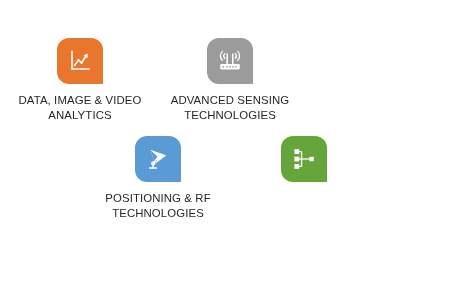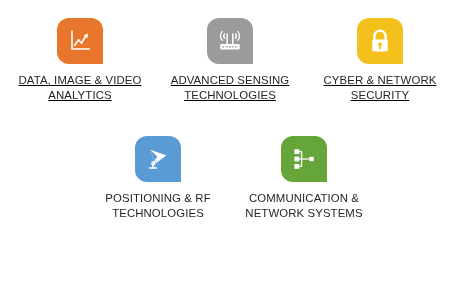--- a/index.html
+++ b/index.html
@@ -49,21 +49,21 @@
     margin-top: 9px;
     font-size: 11.4px;
     line-height: 14.6px;
     letter-spacing: 0.1px;
     color: #262626;
     white-space: pre-line;
     font-weight: 400;
   }
 
   
-  .r1 { top: 18px; text-decoration: underline; }
+  .r1 { top: 38px; }
   .r2 { top: 136px; }
 
   .c1 { left: 4px; }
   .c2 { left: 154px; }
   .c3 { left: 304px; }
   .c4 { left: 82px; }
   .c5 { left: 228px; }
 </style>
 </head>
 <body>
@@ -111,37 +111,20 @@
           <rect x="13.2" y="18.1" width="1.5" height="1.5" fill="#9B9B9B"></rect>
           <rect x="16.2" y="18.1" width="1.5" height="1.5" fill="#9B9B9B"></rect>
           <rect x="19.2" y="18.1" width="1.5" height="1.5" fill="#9B9B9B"></rect>
         </svg>
       </span>
     </div>
     <div class="cap-label">ADVANCED SENSING
 TECHNOLOGIES</div>
   </div>
 
-  <div class="cap r1 c3">
-    <div class="tile" style="background:#F4C01C">
-      <span>
-        <svg width="24" height="27" viewBox="0 0 24 27" aria-hidden="true">
-
-          <path d="M6.4 11.6 L6.4 8.2 A5.6 5.6 0 0 1 17.6 8.2 L17.6 11.6" fill="none" stroke="#ffffff" stroke-width="2.4" stroke-linecap="round"></path>
-
-          <rect x="4.2" y="11.4" width="15.6" height="12.2" rx="1.8" fill="#ffffff"></rect>
-
-          <circle cx="12" cy="16.4" r="1.9" fill="#F4C01C"></circle>
-          <path d="M12 16.9 L12 20.3" stroke="#F4C01C" stroke-width="1.9" stroke-linecap="round"></path>
-        </svg>
-      </span>
-    </div>
-    <div class="cap-label">CYBER &amp; NETWORK
-SECURITY</div>
-  </div>
 
   <div class="cap r2 c4">
     <div class="tile" style="background:#5B9BD5">
       <span>
         <svg width="26" height="26" viewBox="0 0 26 26" aria-hidden="true">
 
           <path d="M5.6 4.0 L21.2 9.6 L9.9 18.0 Z" fill="#ffffff"></path>
 
           <path d="M5.6 4.0 L13.2 11.2 L9.9 18.0 Z" fill="#5B9BD5"></path>
           <path d="M5.6 4.0 L13.4 10.9 L21.2 9.6 Z" fill="#ffffff"></path>
@@ -174,17 +157,15 @@
           <path d="M10.6 12.0 L18.6 12.0" stroke="#ffffff" stroke-width="1.3"></path>
 
           <rect x="3.4" y="2.2" width="4.8" height="4.8" fill="#ffffff"></rect>
           <rect x="3.4" y="9.6" width="4.8" height="4.8" fill="#ffffff"></rect>
           <rect x="3.4" y="17.0" width="4.8" height="4.8" fill="#ffffff"></rect>
 
           <rect x="18.4" y="9.8" width="4.4" height="4.4" fill="#ffffff"></rect>
         </svg>
       </span>
     </div>
-    <div class="cap-label">COMMUNICATION &amp;
-NETWORK SYSTEMS</div>
   </div>
 
 </div>
 
 </body></html>

